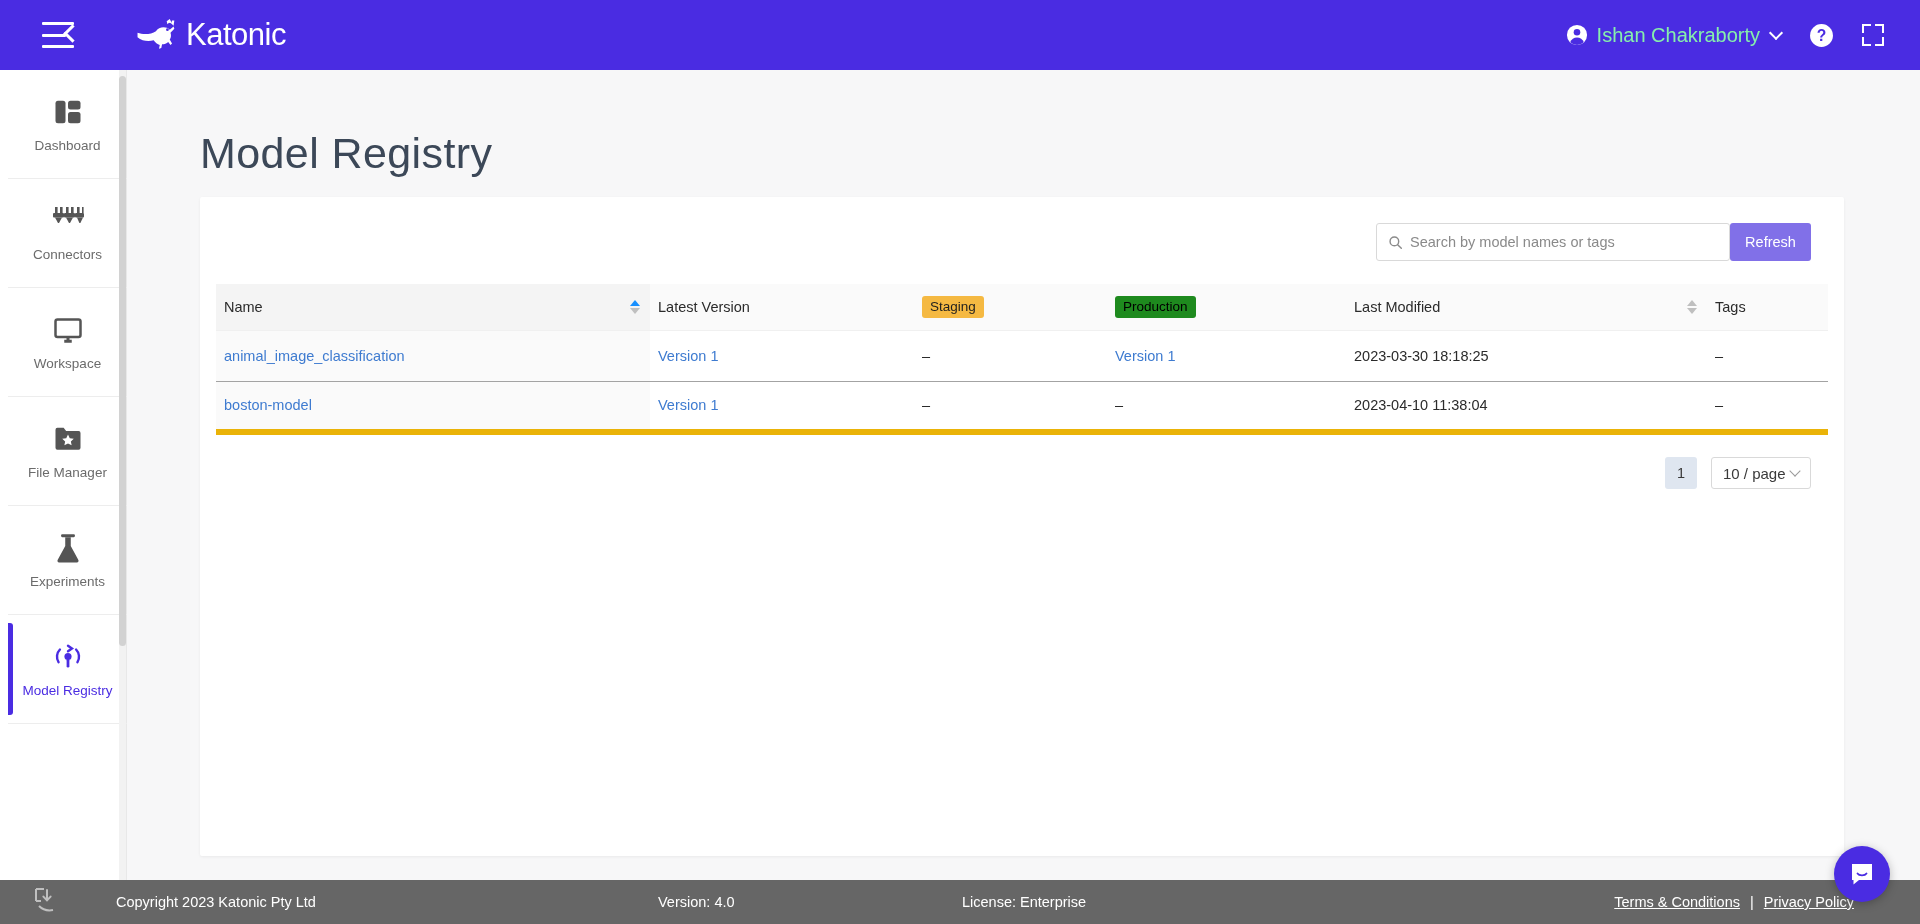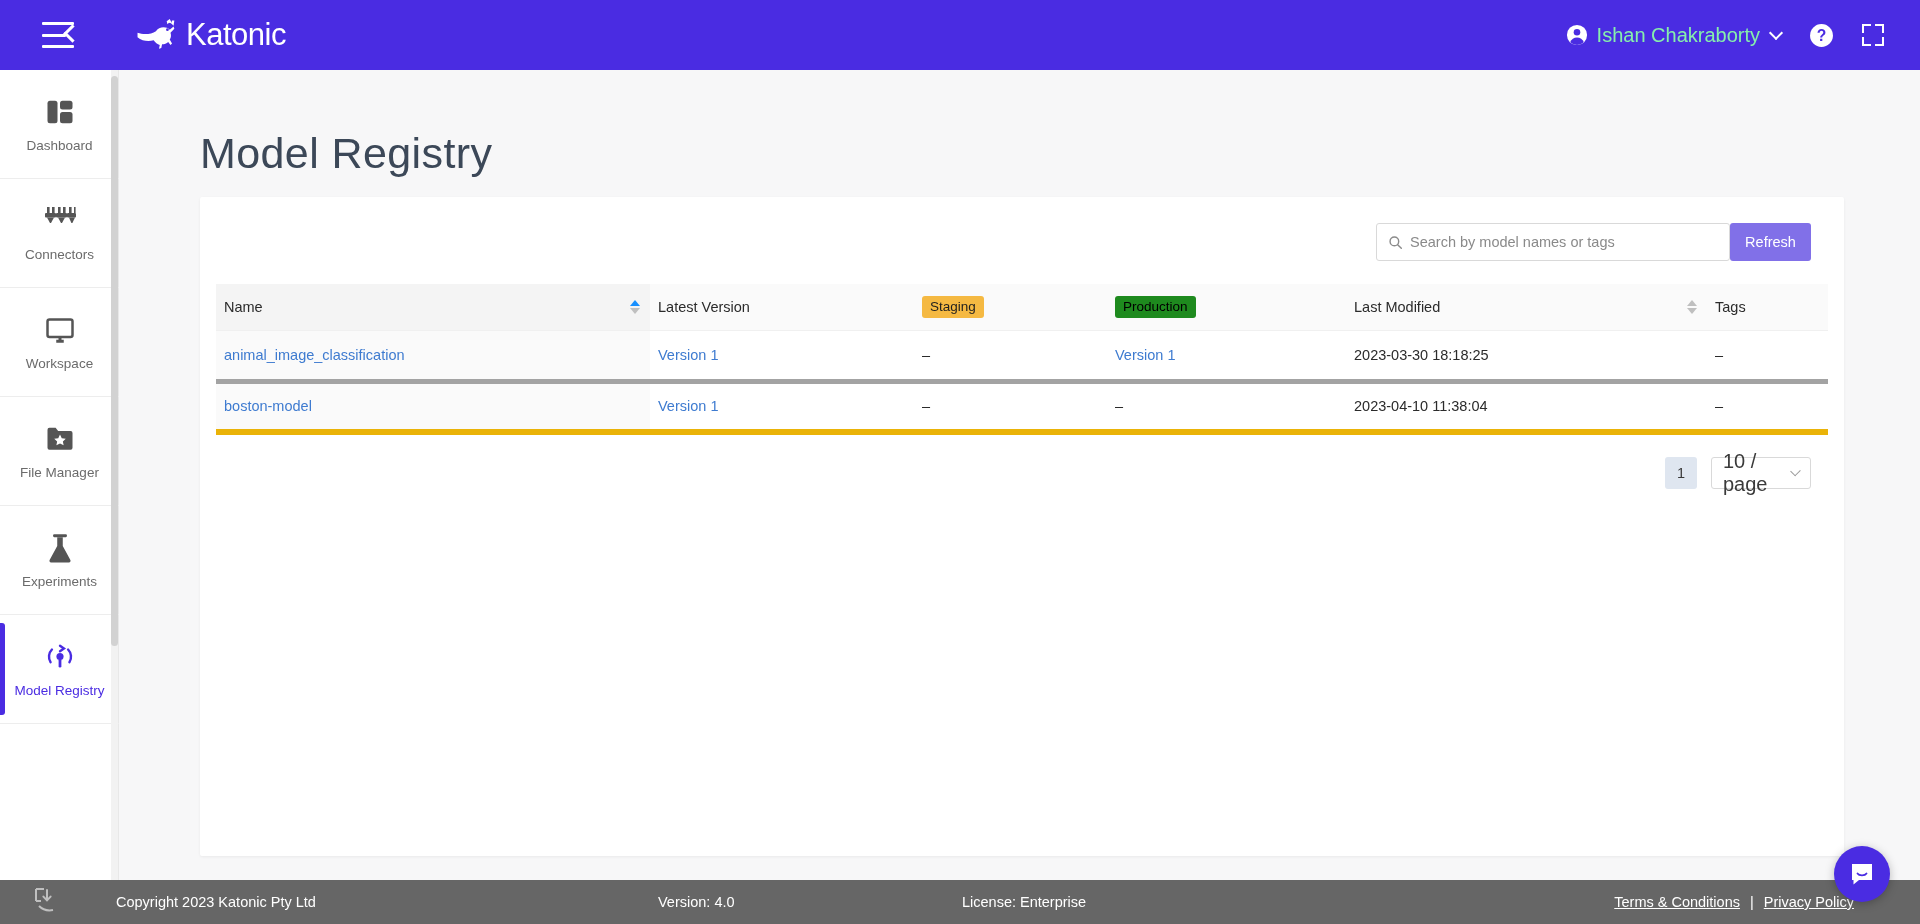--- a/index.html
+++ b/index.html
@@ -53,21 +53,21 @@
   .help-icon { width: 25px; height: 25px; cursor: pointer; }
   .expand-icon { width: 22px; height: 22px; cursor:pointer; position: relative; }
   .expand-icon span { position:absolute; width:9px; height:9px; }
   .expand-icon span:nth-child(1){ top:0; left:0; border-top:2.5px solid #fff; border-left:2.5px solid #fff;}
   .expand-icon span:nth-child(2){ top:0; right:0; border-top:2.5px solid #fff; border-right:2.5px solid #fff;}
   .expand-icon span:nth-child(3){ bottom:0; left:0; border-bottom:2.5px solid #fff; border-left:2.5px solid #fff;}
   .expand-icon span:nth-child(4){ bottom:0; right:0; border-bottom:2.5px solid #fff; border-right:2.5px solid #fff;}
 
   
   .sidebar {
-    position: absolute; top: 70px; left: 0; width: 119px; height: 854px;
+    position: absolute; top: 70px; left: 8px; width: 119px; height: 854px;
     background: #ffffff; border-right: 1px solid #e8e8e8;
     z-index: 30;
   }
   .sidebar-scroll-track {
     position: absolute; top: 0; right: 0; width: 7px; height: 854px; background: #f2f2f2;
   }
   .sidebar-scroll-thumb {
     position: absolute; top: 6px; right: 0; width: 7px; height: 570px;
     background: #d2d2d2; border-radius: 4px;
   }
@@ -138,42 +138,42 @@
 
   .badge {
     display: inline-block; padding: 2px 8px 3px; border-radius: 3px;
     font-size: 13.5px; line-height: 17px;
   }
   .badge.staging { background: #F5B942; color: #1f1f1f; }
   .badge.production { background: #1E8A1E; color: #000000; }
 
   table.registry tbody td {
     height: 51px; font-size: 14.5px; color: #2b2b2b;
-    padding: 0 10px 0 8px; border-bottom: 5px solid #a3a3a3;
+    padding: 0 10px 0 8px; border-bottom: 1px solid #a3a3a3;
     vertical-align: middle; background: #fff;
   }
   table.registry tbody td.sorted-col { background: #fafafa; }
   table.registry tbody tr:last-child td { border-bottom: 6px solid #eab308; }
   .cell-link { color: #3E7BD0; text-decoration: none; cursor: pointer; }
   .muted-dash { color: #2b2b2b; }
 
   
   .pagination {
     display: flex; justify-content: flex-end; align-items: center;
     gap: 14px; margin: 22px 33px 0 0;
   }
   .page-num {
     width: 32px; height: 32px; border-radius: 3px; background: #dfe6f0;
     display: flex; align-items: center; justify-content: center;
     font-size: 14.5px; color: #3a3a3a; cursor: pointer;
   }
   .page-size {
     width: 100px; height: 32px; border: 1px solid #d9d9d9; border-radius: 3px;
     display: flex; align-items: center; justify-content: space-between;
-    padding: 0 11px; font-size: 20px; color: #3a3a3a; cursor: pointer; background:#fff;
+    padding: 0 11px; font-size: 15px; color: #3a3a3a; cursor: pointer; background:#fff;
   }
   .chev-sm { width: 8px; height: 8px; border-right: 1.6px solid #9a9a9a; border-bottom: 1.6px solid #9a9a9a; transform: rotate(45deg); margin-top:-4px; }
 
   
   .footer {
     position: absolute; bottom: 0; left: 0; width: 1920px; height: 44px;
     background: #666666; color: #fff; font-size: 14.5px;
     display: flex; align-items: center; z-index: 35;
   }
   .footer .copy { margin-left: 116px; }

